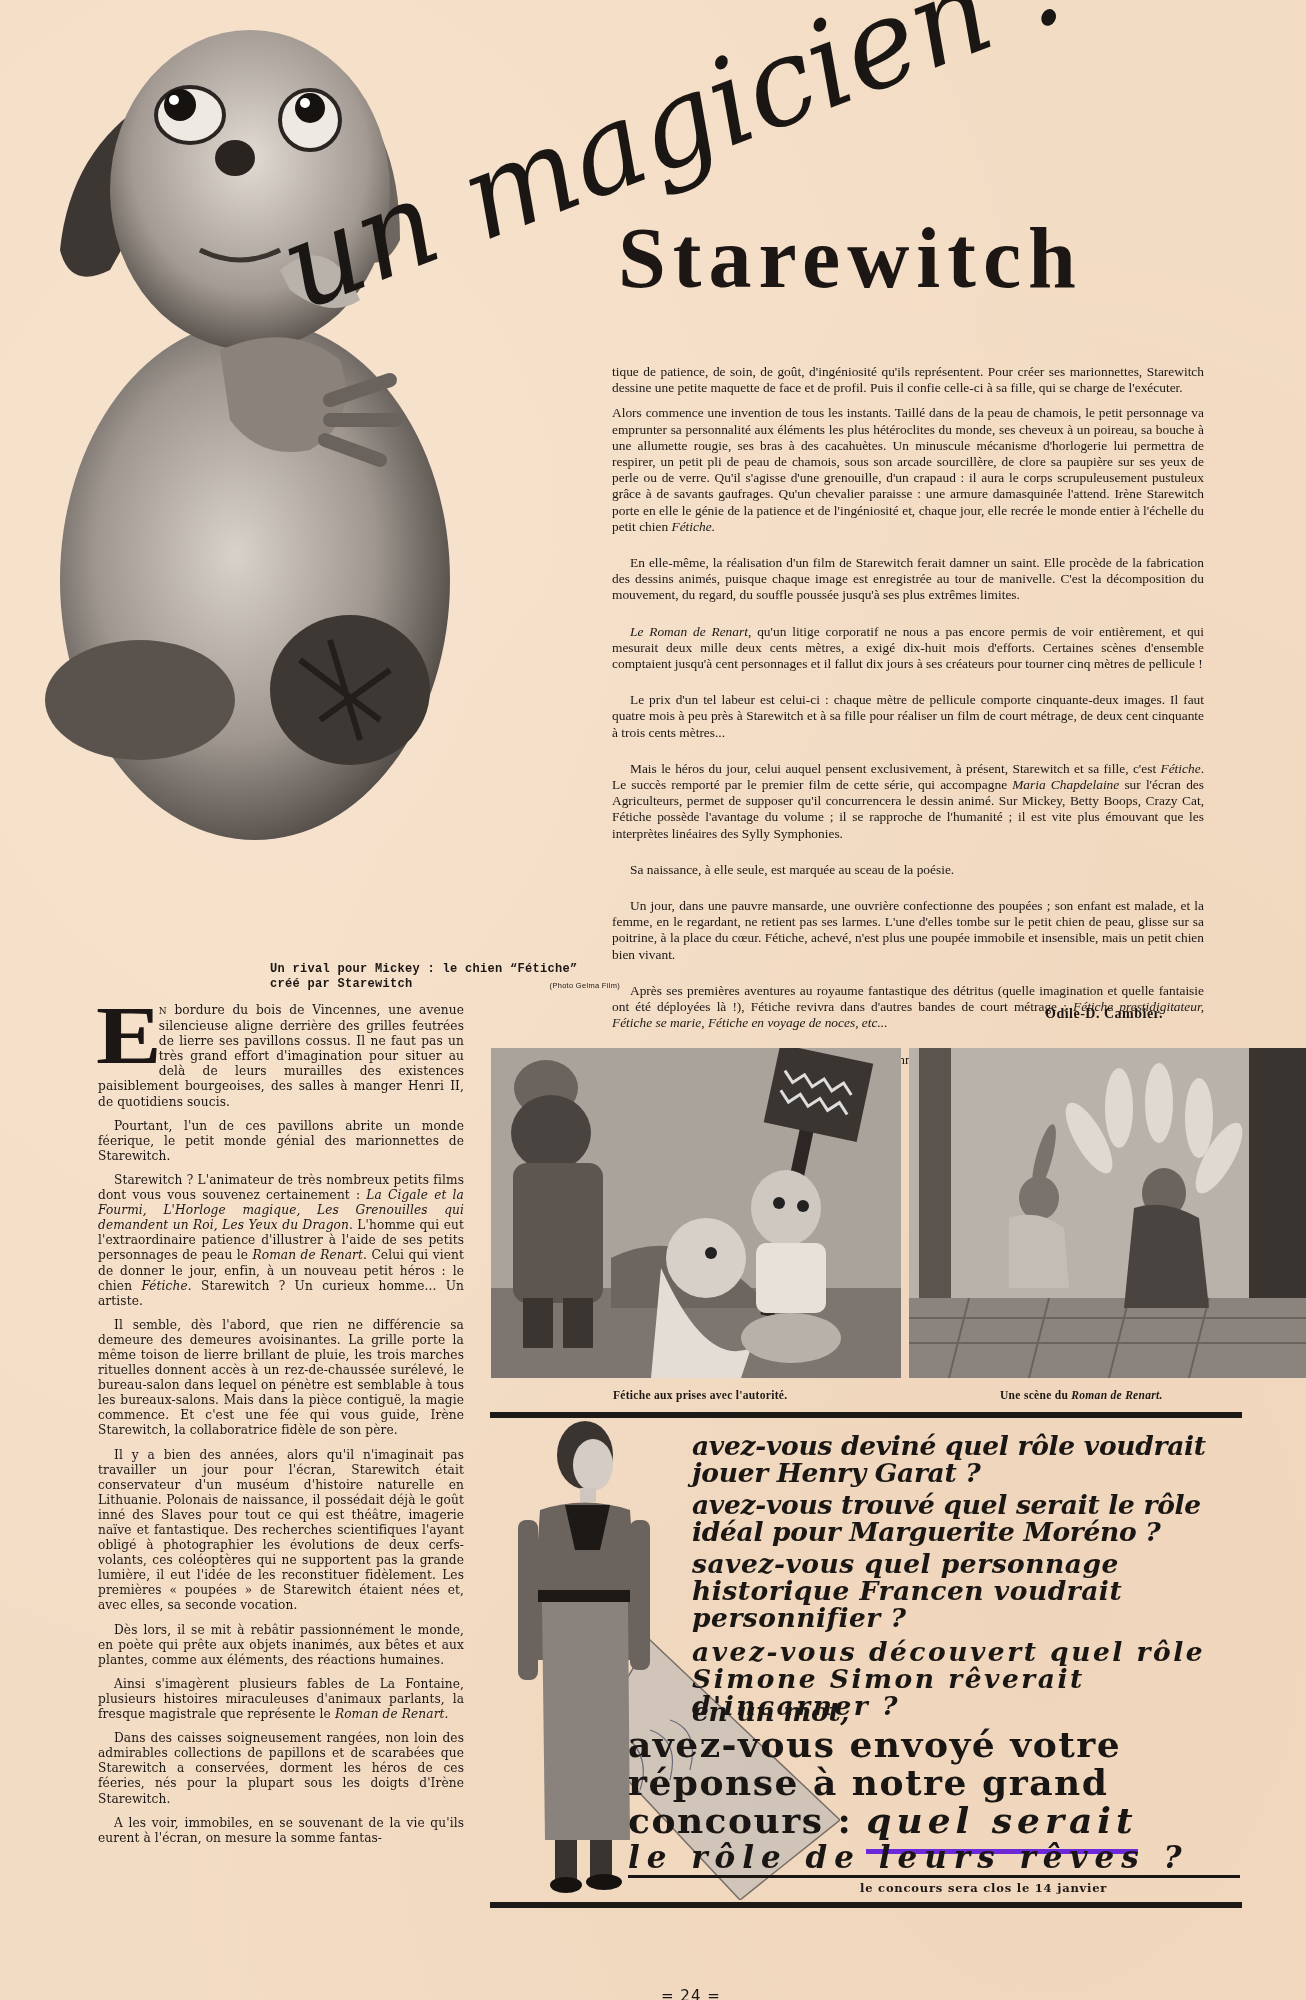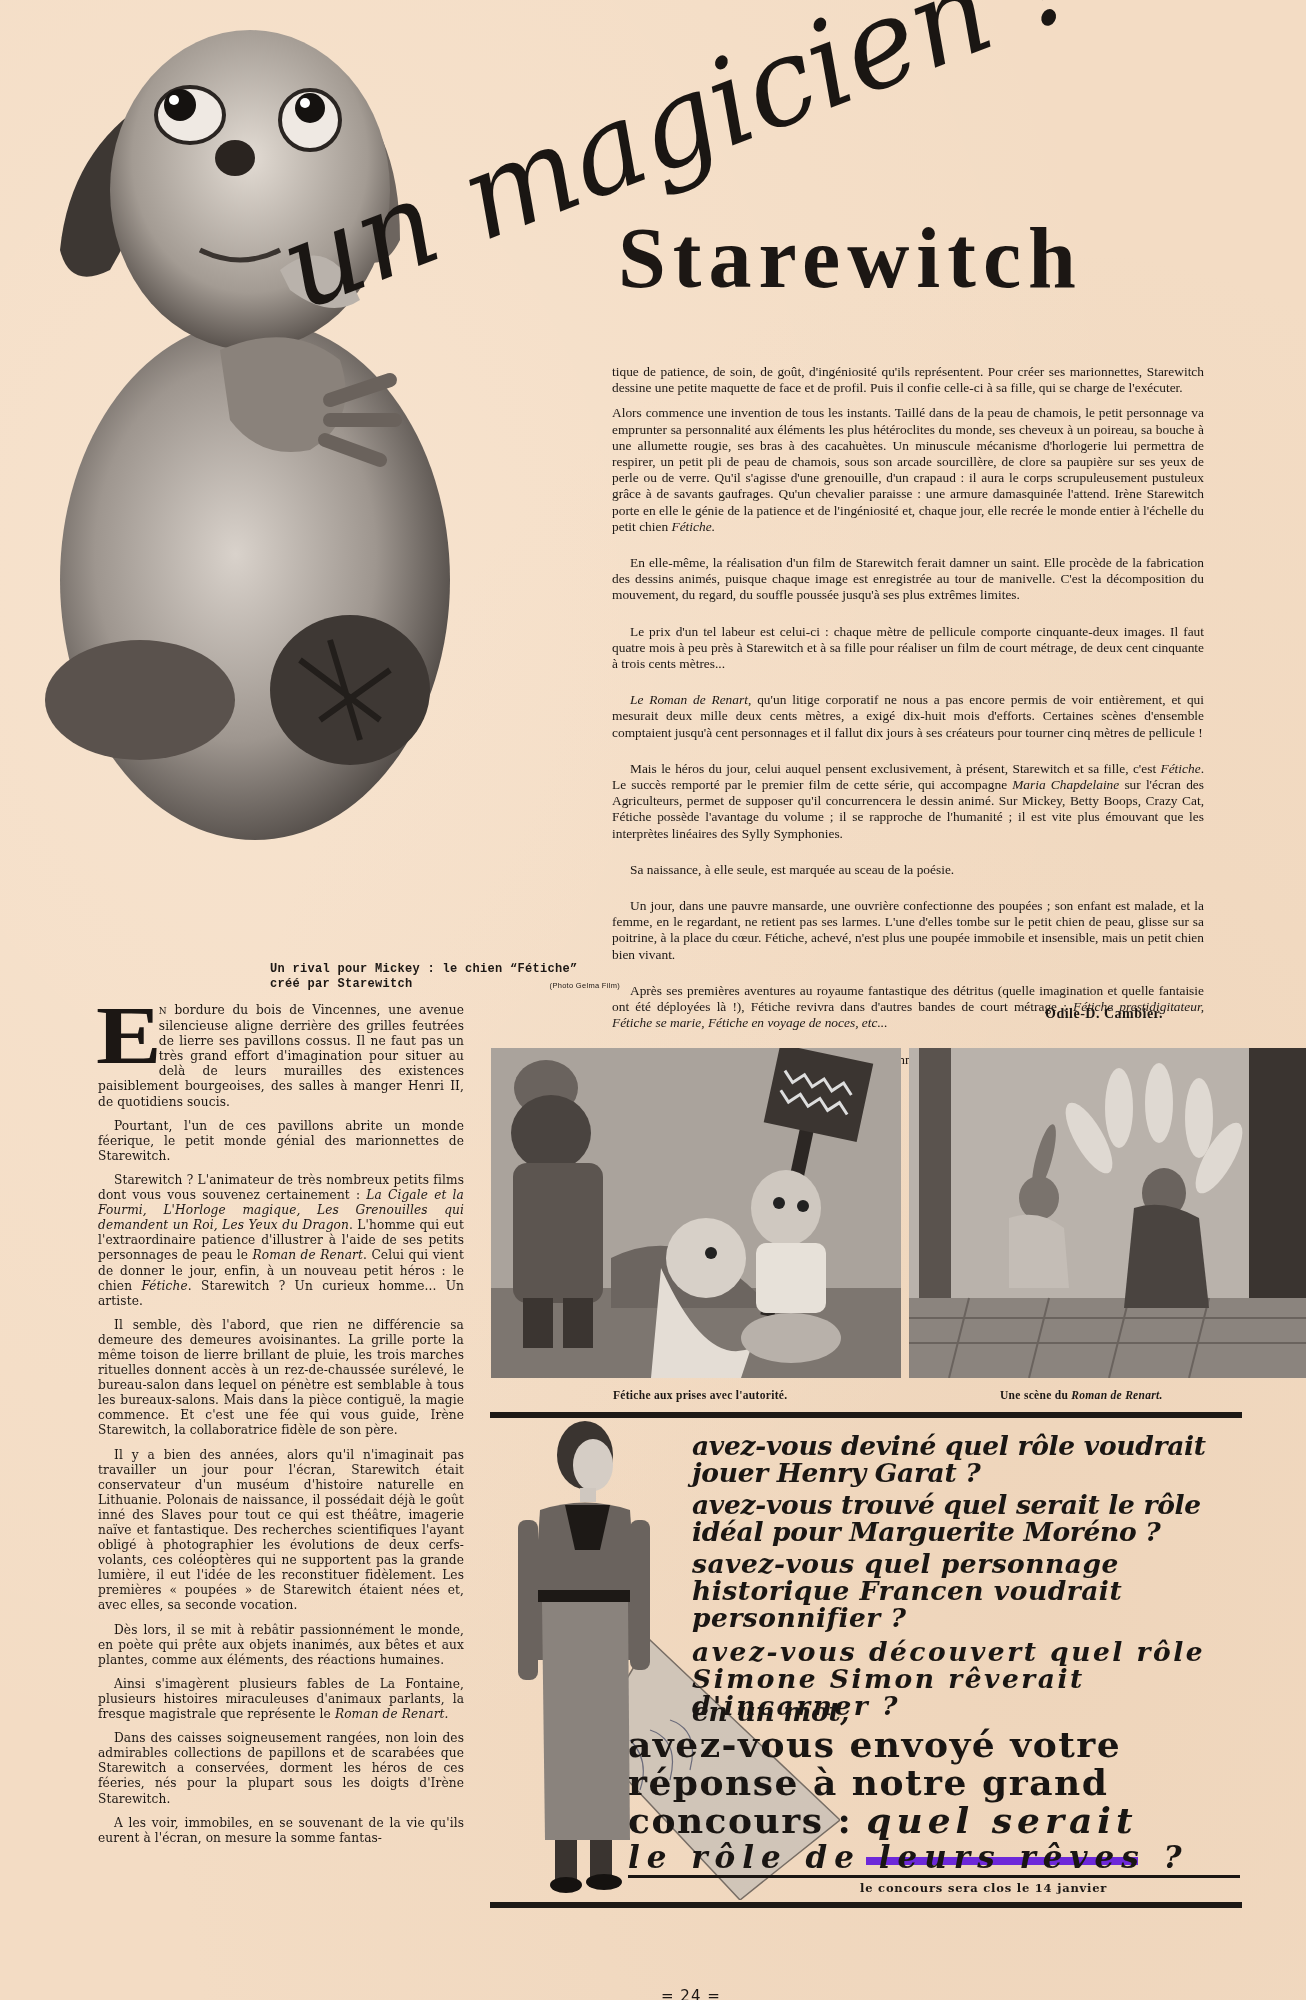--- a/index.html
+++ b/index.html
@@ -102,21 +102,21 @@
     left: 628px; width: 620px; font-family: "DejaVu Serif", serif;
     font-weight: 900; font-size: 36px; line-height: 38px; color: #1a1613;
     letter-spacing: 1.5px;
   }
   .big1 { top: 1725px; }
   .big2 { top: 1763px; }
   .big3 { top: 1801px; }
   .big3 .u, .big4 {
     font-style: italic; letter-spacing: 5px;
   }
-  .big3 .u { border-bottom: 8px solid #6d28d9; padding-bottom: 16px; }
+  .big3 .u { border-bottom: 5px solid #6d28d9; padding-bottom: 8px; }
   .big4 { top: 1840px; font-size: 31px; letter-spacing: 7px; border-bottom: 3px solid #1a1613; width: 612px; line-height: 35px; }
   .closing {
     left: 860px; top: 1881px; font-family: "DejaVu Serif", serif; font-weight: 900;
     font-size: 11.5px; letter-spacing: 0.8px;
   }
 
   .page-num {
     left: 661px; top: 1955px; font-family: "DejaVu Sans", sans-serif;
     font-size: 15px; letter-spacing: 1px; margin-top: 32px;
   }
@@ -173,22 +173,22 @@
   <svg viewBox="0 0 700 300">
     <text x="-30" y="270" transform="rotate(-21 0 270)" font-size="120" font-style="italic" font-family="DejaVu Serif, serif" fill="#1a1613">un magicien !</text>
   </svg>
 </div>
 <div class="abs main-title">Starewitch</div>
 
 <div class="abs right-col">
   <p><span>tique de patience, de soin, de goût, d'ingéniosité qu'ils représentent. Pour créer ses marionnettes, Starewitch dessine une petite maquette de face et de profil. Puis il confie celle-ci à sa fille, qui se charge de l'exécuter.</span></p>
   <p><span>Alors commence une invention de tous les instants. Taillé dans de la peau de chamois, le petit personnage va emprunter sa personnalité aux éléments les plus hétéroclites du monde, ses cheveux à un poireau, sa bouche à une allumette rougie, ses bras à des cacahuètes. Un minuscule mécanisme d'horlogerie lui permettra de respirer, un petit pli de peau de chamois, sous son arcade sourcillère, de clore sa paupière sur ses yeux de perle ou de verre. Qu'il s'agisse d'une grenouille, d'un crapaud : il aura le corps scrupuleusement pustuleux grâce à de savants gaufrages. Qu'un chevalier paraisse : une armure damasquinée l'attend. Irène Starewitch porte en elle le génie de la patience et de l'ingéniosité et, chaque jour, elle recrée le monde entier à l'échelle du petit chien </span><i>Fétiche.</i></p>
   <p class="ind"><span>En elle-même, la réalisation d'un film de Starewitch ferait damner un saint. Elle procède de la fabrication des dessins animés, puisque chaque image est enregistrée au tour de manivelle. C'est la décomposition du mouvement, du regard, du souffle poussée jusqu'à ses plus extrêmes limites.</span></p>
+  <p class="ind"><i>Le Roman de Renart</i><span>, qu'un litige corporatif ne nous a pas encore permis de voir entièrement, et qui mesurait deux mille deux cents mètres, a exigé dix-huit mois d'efforts. Certaines scènes d'ensemble comptaient jusqu'à cent personnages et il fallut dix jours à ses créateurs pour tourner cinq mètres de pellicule !</span></p>
   <p class="ind"><span>Le prix d'un tel labeur est celui-ci : chaque mètre de pellicule comporte cinquante-deux images. Il faut quatre mois à peu près à Starewitch et à sa fille pour réaliser un film de court métrage, de deux cent cinquante à trois cents mètres...</span></p>
-  <p class="ind"><i>Le Roman de Renart</i><span>, qu'un litige corporatif ne nous a pas encore permis de voir entièrement, et qui mesurait deux mille deux cents mètres, a exigé dix-huit mois d'efforts. Certaines scènes d'ensemble comptaient jusqu'à cent personnages et il fallut dix jours à ses créateurs pour tourner cinq mètres de pellicule !</span></p>
   <p class="ind"><span>Mais le héros du jour, celui auquel pensent exclusivement, à présent, Starewitch et sa fille, c'est </span><i>Fétiche</i><span>. Le succès remporté par le premier film de cette série, qui accompagne </span><i>Maria Chapdelaine</i><span> sur l'écran des Agriculteurs, permet de supposer qu'il concurrencera le dessin animé. Sur Mickey, Betty Boops, Crazy Cat, Fétiche possède l'avantage du volume ; il se rapproche de l'humanité ; il est vite plus émouvant que les interprètes linéaires des Sylly Symphonies.</span></p>
   <p class="ind"><span>Sa naissance, à elle seule, est marquée au sceau de la poésie.</span></p>
   <p class="ind"><span>Un jour, dans une pauvre mansarde, une ouvrière confectionne des poupées ; son enfant est malade, et la femme, en le regardant, ne retient pas ses larmes. L'une d'elles tombe sur le petit chien de peau, glisse sur sa poitrine, à la place du cœur. Fétiche, achevé, n'est plus une poupée immobile et insensible, mais un petit chien bien vivant.</span></p>
   <p class="ind"><span>Après ses premières aventures au royaume fantastique des détritus (quelle imagination et quelle fantaisie ont été déployées là !), Fétiche revivra dans d'autres bandes de court métrage : </span><i>Fétiche prestidigitateur, Fétiche se marie, Fétiche en voyage de noces, etc...</i></p>
   <p class="ind"><span>Tant de patience et d'art, tant de féerie quotidienne et simple nous sont promis avec eux que nous ne doutons de la faveur populaire qui les accueillera.</span></p>
 </div>
 <div class="abs signature">Odile-D. Cambier.</div>
 
 <div class="abs dog-caption">
   <div>Un rival pour Mickey : le chien “Fétiche”</div>

